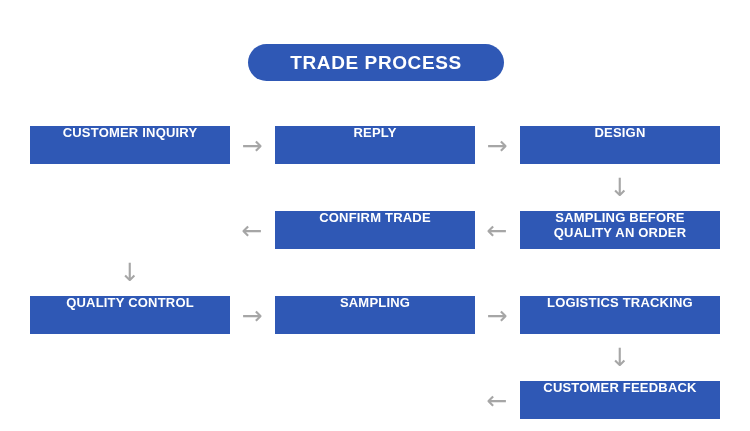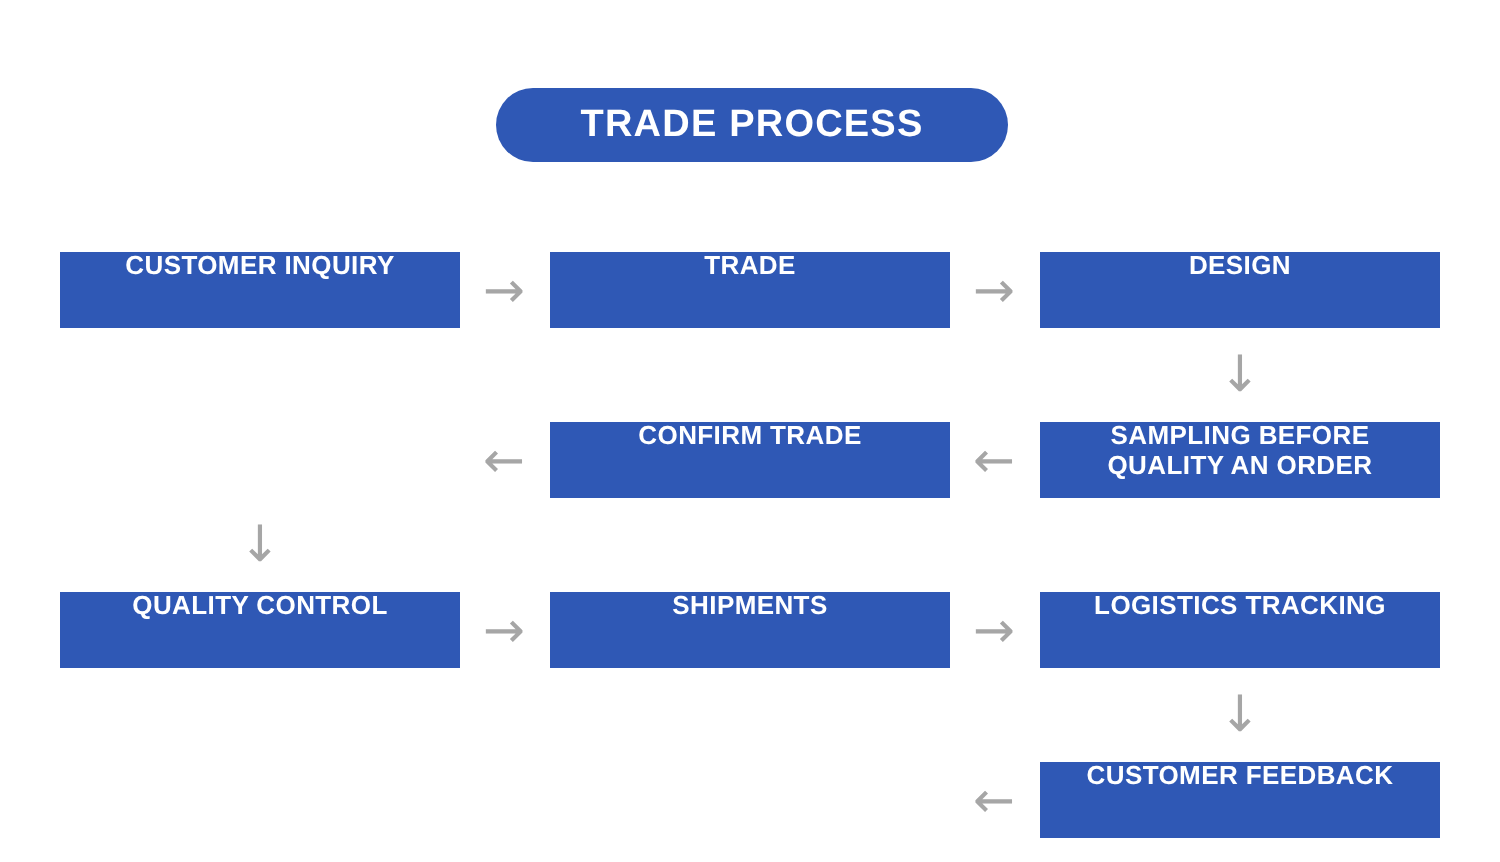--- a/index.html
+++ b/index.html
@@ -61,21 +61,21 @@
 
   <div class="title-pill">
     <span>TRADE PROCESS</span>
   </div>
 
   <div class="box" style="left:30px;top:85px">
     <span>CUSTOMER INQUIRY</span>
   </div>
   <div class="arrow" style="left:252px;top:104px">→</div>
   <div class="box" style="left:275px;top:85px">
-    <span>TRADE</span>
+    <span>REPLY</span>
   </div>
   <div class="arrow" style="left:497px;top:104px">→</div>
   <div class="box" style="left:520px;top:85px">
     <span>DESIGN</span>
   </div>
 
   <div class="arrow" style="left:620px;top:146px">↓</div>
 
   <div class="arrow" style="left:252px;top:189px">←</div>
   <div class="box" style="left:275px;top:170px">
@@ -86,21 +86,21 @@
     <span>SAMPLING BEFORE QUALITY AN ORDER</span>
   </div>
 
   <div class="arrow" style="left:130px;top:231px">↓</div>
 
   <div class="box" style="left:30px;top:255px">
     <span>QUALITY CONTROL</span>
   </div>
   <div class="arrow" style="left:252px;top:274px">→</div>
   <div class="box" style="left:275px;top:255px">
-    <span>SHIPMENTS</span>
+    <span>SAMPLING</span>
   </div>
   <div class="arrow" style="left:497px;top:274px">→</div>
   <div class="box" style="left:520px;top:255px">
     <span>LOGISTICS TRACKING</span>
   </div>
 
   <div class="arrow" style="left:620px;top:316px">↓</div>
 
   <div class="arrow" style="left:497px;top:359px">←</div>
   <div class="box" style="left:520px;top:340px">

